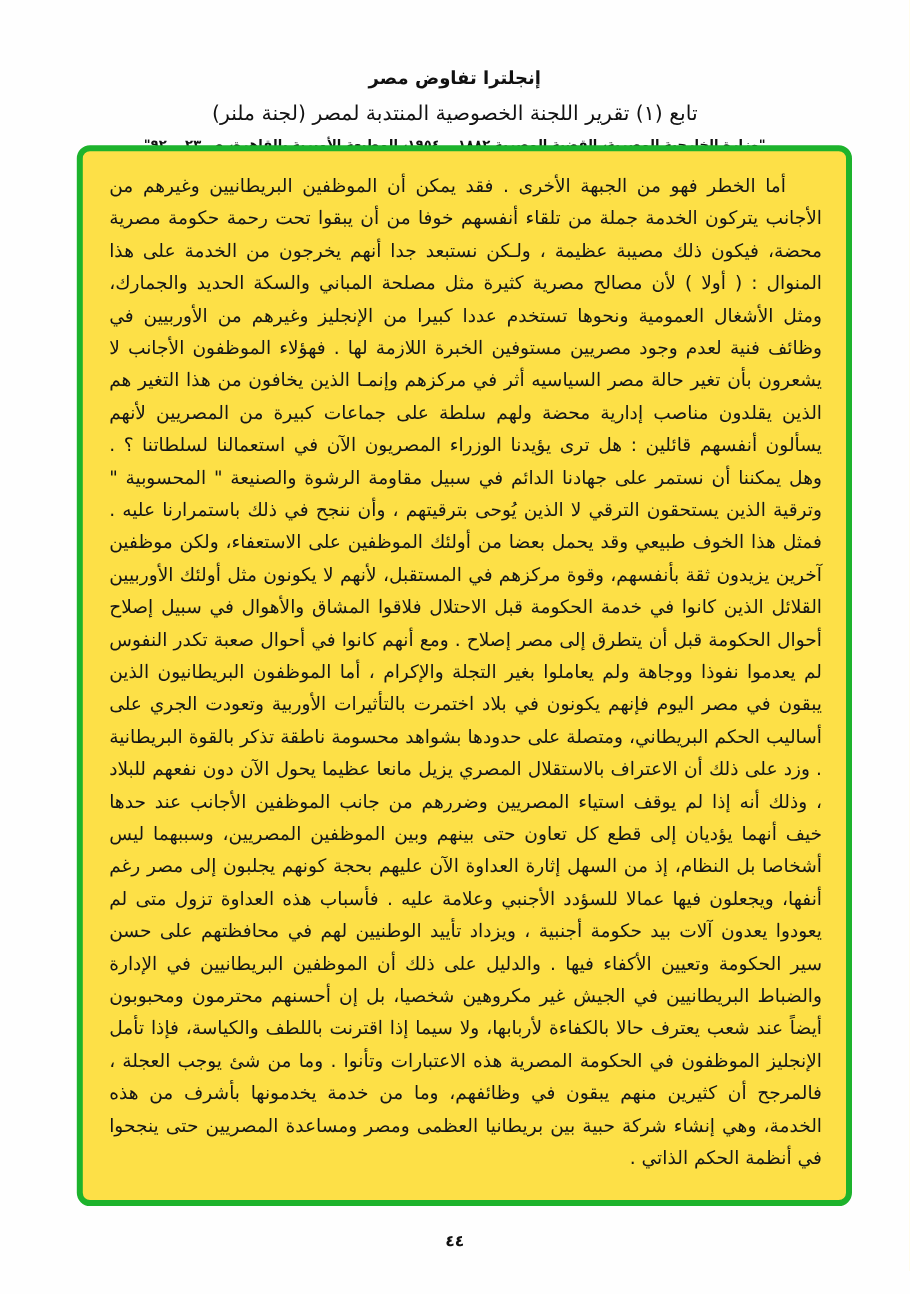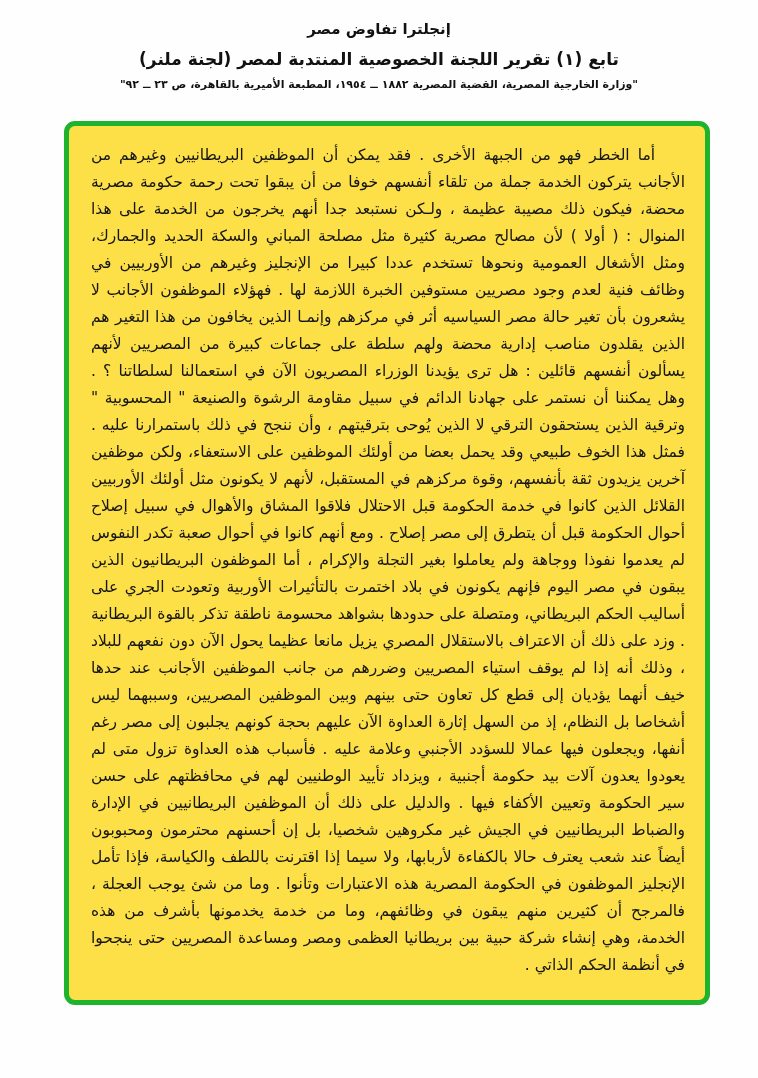--- a/index.html
+++ b/index.html
@@ -12,30 +12,30 @@
     width: 758px;
     height: 1078px;
     background: #fefefe;
     font-family: "DejaVu Sans", sans-serif;
     color: #111;
     overflow: hidden;
   }
   .header {
     direction: rtl;
     text-align: center;
-    padding-top: 20px;
+    padding-top: 56px;
   }
   .doc-title {
     font-size: 15px;
     font-weight: bold;
     letter-spacing: 0.5px;
   }
   .doc-subtitle {
     font-size: 17px;
-    font-weight: bold;
+    font-weight: normal;
     margin-top: 11px;
   }
   .doc-citation {
     font-size: 11px;
     font-weight: bold;
     margin-top: 9px;
   }
   .text-box {
     position: absolute;
     left: 64px;
@@ -80,14 +80,15 @@
     <div class="doc-title">إنجلترا تفاوض مصر</div>
     <div class="doc-subtitle">تابع (١) تقرير اللجنة الخصوصية المنتدبة لمصر (لجنة ملنر)</div>
     <div class="doc-citation">"وزارة الخارجية المصرية، القضية المصرية ١٨٨٢ ــ ١٩٥٤، المطبعة الأميرية بالقاهرة، ص ٢٣ ــ ٩٢"</div>
   </div>
 
   <div class="text-box" style="border-color: rgb(29, 179, 44);">
     <p lang="ar" dir="rtl">أما الخطر فهو من الجبهة الأخرى . فقد يمكن أن الموظفين البريطانيين وغيرهم من الأجانب يتركون الخدمة جملة من تلقاء أنفسهم خوفا من أن يبقوا تحت رحمة حكومة مصرية محضة، فيكون ذلك مصيبة عظيمة ، ولـكن نستبعد جدا أنهم يخرجون من الخدمة على هذا المنوال : ( أولا ) لأن مصالح مصرية كثيرة مثل مصلحة المباني والسكة الحديد والجمارك، ومثل الأشغال العمومية ونحوها تستخدم عددا كبيرا من الإنجليز وغيرهم من الأوربيين في وظائف فنية لعدم وجود مصريين مستوفين الخبرة اللازمة لها . فهؤلاء الموظفون الأجانب لا يشعرون بأن تغير حالة مصر السياسيه أثر في مركزهم وإنمـا الذين يخافون من هذا التغير هم الذين يقلدون مناصب إدارية محضة ولهم سلطة على جماعات كبيرة من المصريين لأنهم يسألون أنفسهم قائلين : هل ترى يؤيدنا الوزراء المصريون الآن في استعمالنا لسلطاتنا ؟ . وهل يمكننا أن نستمر على جهادنا الدائم في سبيل مقاومة الرشوة والصنيعة " المحسوبية " وترقية الذين يستحقون الترقي لا الذين يُوحى بترقيتهم ، وأن ننجح في ذلك باستمرارنا عليه . فمثل هذا الخوف طبيعي وقد يحمل بعضا من أولئك الموظفين على الاستعفاء، ولكن موظفين آخرين يزيدون ثقة بأنفسهم، وقوة مركزهم في المستقبل، لأنهم لا يكونون مثل أولئك الأوربيين القلائل الذين كانوا في خدمة الحكومة قبل الاحتلال فلاقوا المشاق والأهوال في سبيل إصلاح أحوال الحكومة قبل أن يتطرق إلى مصر إصلاح . ومع أنهم كانوا في أحوال صعبة تكدر النفوس لم يعدموا نفوذا ووجاهة ولم يعاملوا بغير التجلة والإكرام ، أما الموظفون البريطانيون الذين يبقون في مصر اليوم فإنهم يكونون في بلاد اختمرت بالتأثيرات الأوربية وتعودت الجري على أساليب الحكم البريطاني، ومتصلة على حدودها بشواهد محسومة ناطقة تذكر بالقوة البريطانية . وزد على ذلك أن الاعتراف بالاستقلال المصري يزيل مانعا عظيما يحول الآن دون نفعهم للبلاد ، وذلك أنه إذا لم يوقف استياء المصريين وضررهم من جانب الموظفين الأجانب عند حدها خيف أنهما يؤديان إلى قطع كل تعاون حتى بينهم وبين الموظفين المصريين، وسببهما ليس أشخاصا بل النظام، إذ من السهل إثارة العداوة الآن عليهم بحجة كونهم يجلبون إلى مصر رغم أنفها، ويجعلون فيها عمالا للسؤدد الأجنبي وعلامة عليه . فأسباب هذه العداوة تزول متى لم يعودوا يعدون آلات بيد حكومة أجنبية ، ويزداد تأييد الوطنيين لهم في محافظتهم على حسن سير الحكومة وتعيين الأكفاء فيها . والدليل على ذلك أن الموظفين البريطانيين في الإدارة والضباط البريطانيين في الجيش غير مكروهين شخصيا، بل إن أحسنهم محترمون ومحبوبون أيضاً عند شعب يعترف حالا بالكفاءة لأربابها، ولا سيما إذا اقترنت باللطف والكياسة، فإذا تأمل الإنجليز الموظفون في الحكومة المصرية هذه الاعتبارات وتأنوا . وما من شئ يوجب العجلة ، فالمرجح أن كثيرين منهم يبقون في وظائفهم، وما من خدمة يخدمونها بأشرف من هذه الخدمة، وهي إنشاء شركة حبية بين بريطانيا العظمى ومصر ومساعدة المصريين حتى ينجحوا في أنظمة الحكم الذاتي .</p>
     <p lang="ar" dir="rtl">ولكن وإن يكن خروج الموظفين البريطانيين وغيرهم من الأجانب جملة وبسرعة أمرا غير منتظر، فإنه يحسن مع ذلك تدبر أمر الذين تروم الحكومة المصرية أن تستغني عن خدمتهم، أو الذين يرومون</p>
   </div>
 
+  <div class="page-number">٤٤</div>
 
 </div>
 
 </body></html>

